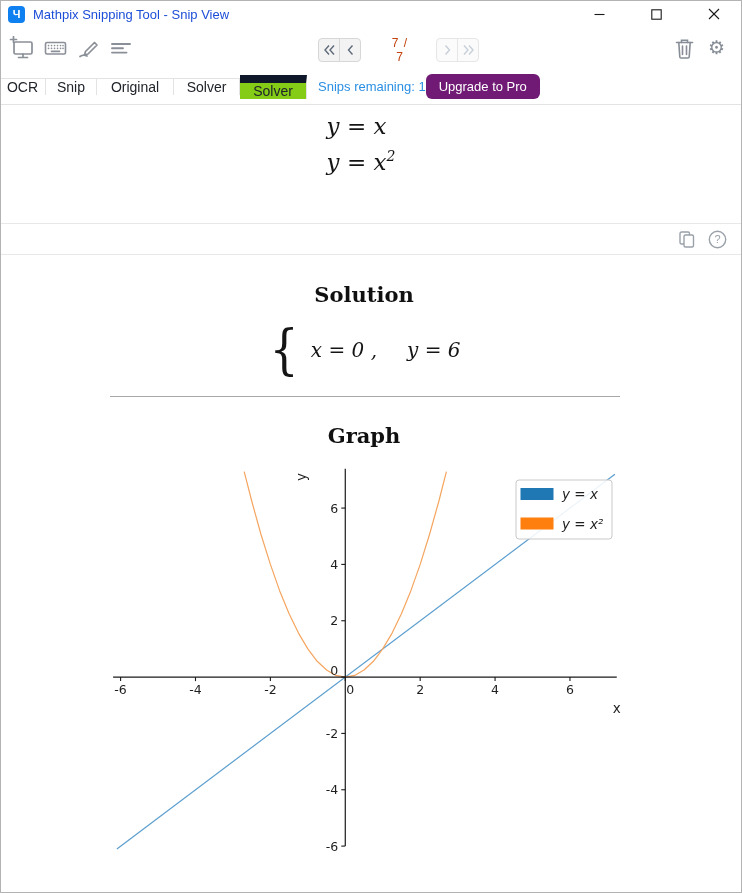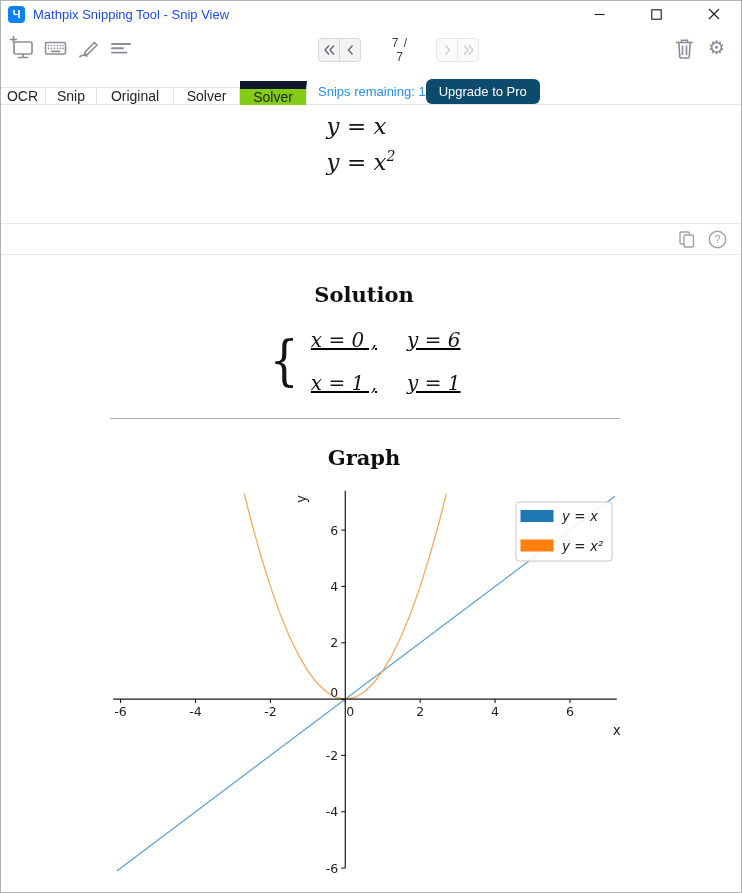--- a/index.html
+++ b/index.html
@@ -14,49 +14,49 @@
   .wbtn{width:57px;height:28px;display:flex;align-items:center;justify-content:center;}
   
   .toolbar{position:relative;height:40px;display:flex;align-items:center;padding-left:8px;}
   .tico{width:28px;height:28px;display:flex;align-items:center;justify-content:center;margin-right:5px;}
   .nav{position:absolute;left:318px;top:8px;display:flex;align-items:center;}
   .btngroup{display:flex;border:1px solid #d7d7d7;border-radius:4px;overflow:hidden;background:#f3f3f3;}
   .btngroup.disabled{border-color:#e6e6e6;background:#fbfbfb;}
   .nbtn{width:20px;height:22px;display:flex;align-items:center;justify-content:center;border-right:1px solid #d7d7d7;}
   .btngroup.disabled .nbtn{border-right-color:#e6e6e6;}
   .nbtn:last-child{border-right:none;}
-  .pager{margin:0 22px 0 25px;font-size:12px;color:#404040;letter-spacing:1px;width:28px;text-align:center;}
+  .pager{margin:0 22px 0 25px;font-size:12px;color:#c2410c;letter-spacing:1px;width:28px;text-align:center;}
   .tbright{margin-left:auto;display:flex;align-items:center;gap:14px;padding-right:17px;}
   .gear{font-size:19px;color:#878d96;line-height:1;}
   
-  .tabrow{display:flex;align-items:flex-end;height:36px;border-bottom:1px solid #e3e3e3;}
+  .tabrow{display:flex;align-items:center;height:36px;border-bottom:1px solid #e3e3e3;}
   .tab{box-sizing:border-box;display:flex;align-items:center;justify-content:center;font-size:14px;
     color:#20242a;background:#fff;border-right:1px solid #e3e3e3;border-top:1px solid #e3e3e3;}
   .tab.active{border-top:8px solid #0f172a;margin-bottom:-1px;z-index:2;background:#84cc16;}
   .sub{display:flex;align-items:center;margin-left:11px;}
   .snips{font-size:13px;color:#2a8fe2;}
-  .upgrade{background:#0c4a6e;color:#fff;font-size:13px;border:none;border-radius:6px;
+  .upgrade{background:#701a75;color:#fff;font-size:13px;border:none;border-radius:6px;
     padding:5px 13px;font-family:"Liberation Sans",sans-serif;}
   
   .snipsec{height:112px;border-bottom:1px solid #e8e8e8;display:flex;flex-direction:column;
     align-items:center;padding-top:6px;box-sizing:content-box;}
   .eqcol{display:flex;flex-direction:column;align-items:flex-start;transform:translateX(-10px);gap:5px;}
   .eq{font-family:"DejaVu Serif",serif;font-style:italic;font-size:23px;color:#141414;line-height:1.35;}
   .eq sup{font-size:14px;}
   
   .iconstrip{height:30px;border-bottom:1px solid #e8e8e8;display:flex;align-items:center;
     justify-content:flex-end;gap:13px;padding-right:15px;}
   
   .solsec{padding-top:27px;}
   .shead{font-family:"DejaVu Serif",serif;font-weight:bold;font-size:21px;color:#101010;
     text-align:center;transform:translateX(-7px);line-height:1.2;}
   .cases{margin-top:19px;display:flex;justify-content:center;align-items:center;transform:translateX(-7px);}
   .brace{font-family:"DejaVu Serif",serif;font-size:54px;font-weight:400;color:#151515;
     line-height:0.9;margin-right:9px;transform:scaleX(0.85);}
-  .caserows{display:flex;flex-direction:column;gap:15px;text-decoration:underline;}
+  .caserows{display:flex;gap:15px;}
   .caserow{display:flex;gap:30px;}
   .ccell{font-family:"DejaVu Serif",serif;font-style:italic;font-size:20px;color:#141414;line-height:1.4;}
   .divider2{border-top:1px solid #a8a8a8;margin:21px 122px 0 110px;height:0;}
   .ghead{margin-top:26px;}
   .graphwrap{position:relative;height:402px;margin-top:15px;}
   #chart{position:absolute;left:100px;top:0;}
   svg{display:block;}
 </style>
 </head>
 <body>
@@ -221,24 +221,20 @@
   </div>
 
   <div class="solsec">
     <div class="shead">Solution</div>
     <div class="cases">
       <span class="brace">{</span>
       <div class="caserows">
         <div class="caserow">
           <span class="ccell">x = 0 ,</span>
           <span class="ccell">y = 6</span>
-        </div>
-        <div class="caserow">
-          <span class="ccell">x = 1 ,</span>
-          <span class="ccell">y = 1</span>
         </div>
       </div>
     </div>
   </div>
 
   <div class="divider2"></div>
 
   <div class="shead ghead">Graph</div>
   <div class="graphwrap">
     <svg id="chart" width="528" height="400" viewBox="0 0 528 400">

